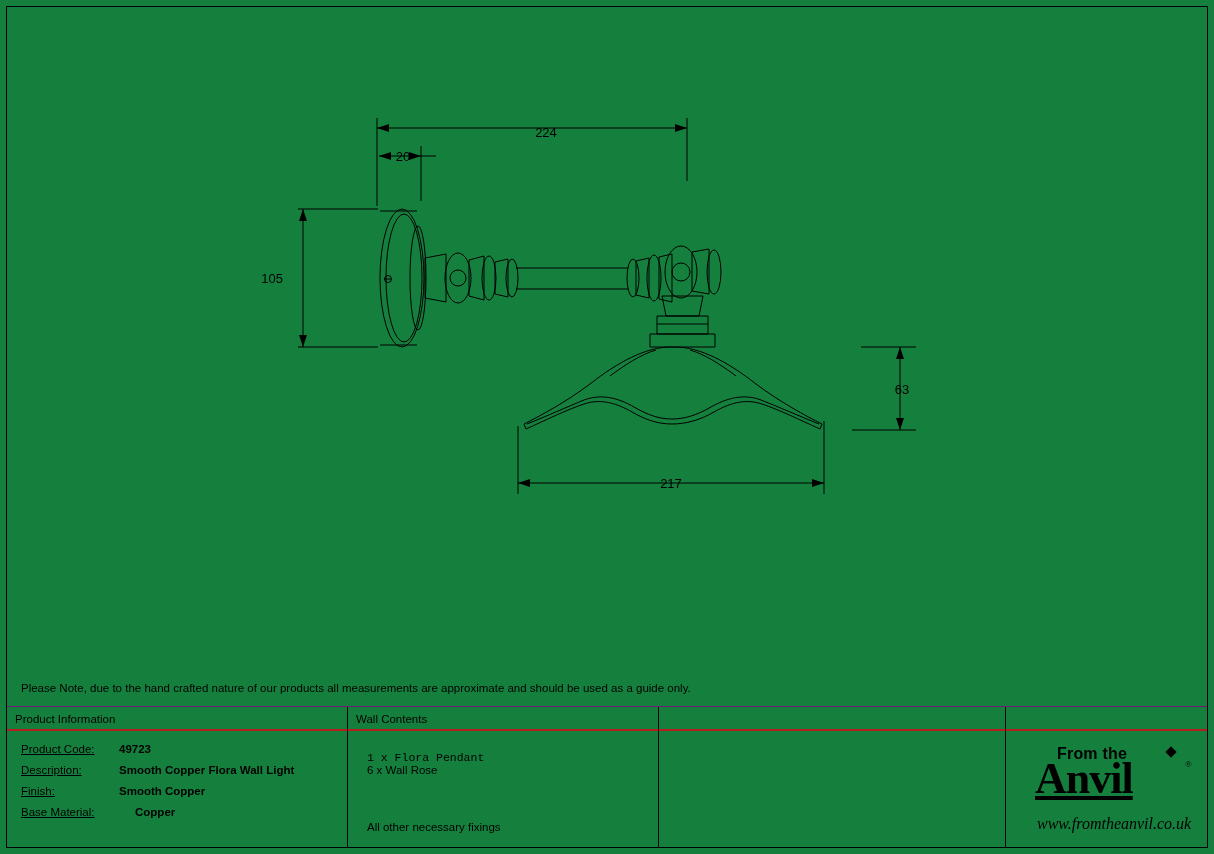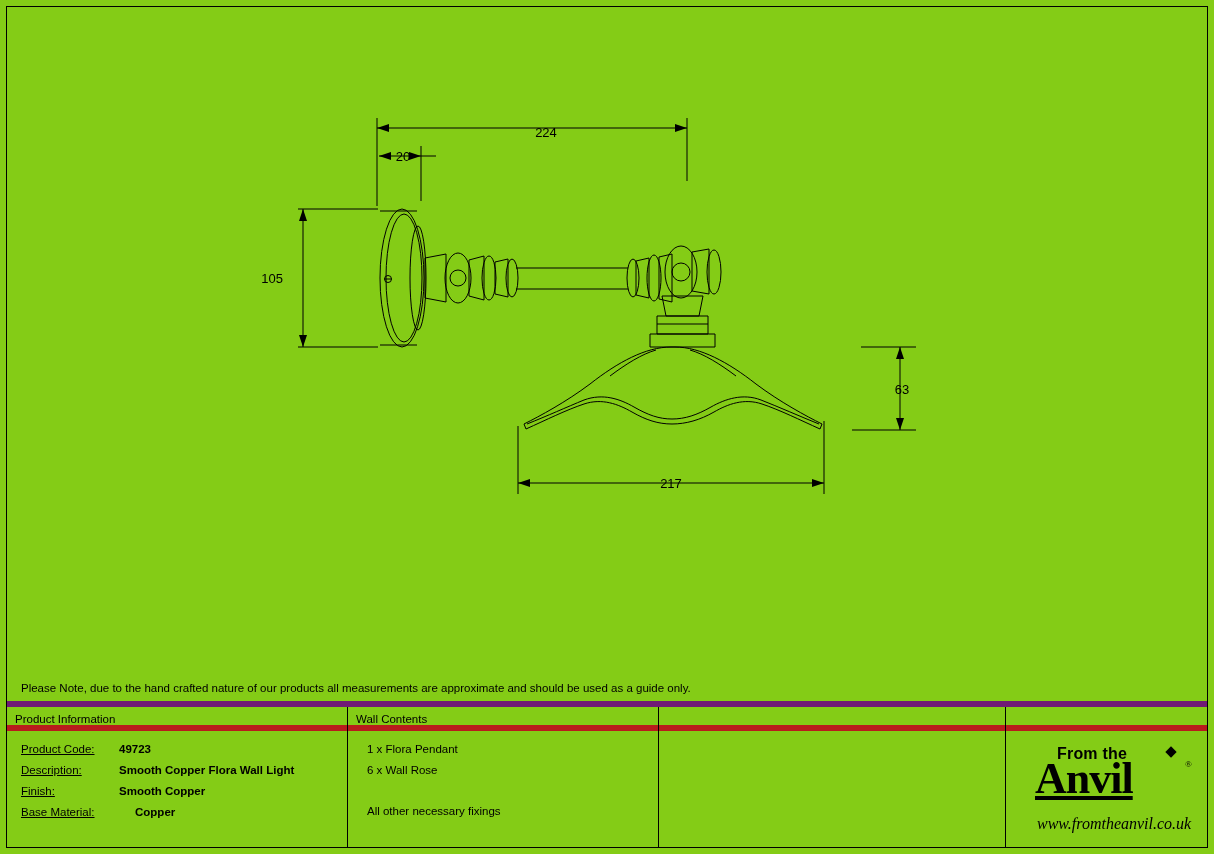--- a/index.html
+++ b/index.html
@@ -7,21 +7,21 @@
     padding: 0;
     background: #ffffff;
   }
   body {
     font-family: "Liberation Sans", sans-serif;
   }
   #sheet {
     position: relative;
     width: 1214px;
     height: 854px;
-    background: #84cc16;
+    background: #15803d;
     box-sizing: border-box;
     overflow: hidden;
   }
   .border-frame {
     position: absolute;
     left: 6px;
     top: 6px;
     width: 1202px;
     height: 842px;
     border: 1px solid #000;
@@ -35,39 +35,39 @@
     width: 1202px;
     height: 666px;
   }
   
   #note-row {
     position: absolute;
     left: 7px;
     top: 672px;
     width: 1200px;
     height: 35px;
-    border-bottom: 6px solid #701a75;
+    border-bottom: 1px solid #701a75;
     box-sizing: border-box;
   }
   #note-text {
     position: absolute;
     left: 14px;
     top: 10px;
     font-size: 11.5px;
     color: #000;
     white-space: nowrap;
   }
   
   #table-header {
     position: absolute;
     left: 7px;
     top: 707px;
     width: 1200px;
     height: 24px;
-    border-bottom: 6px solid #b91c1c;
+    border-bottom: 2px solid #b91c1c;
     box-sizing: border-box;
   }
   .hdr-cell {
     position: absolute;
     top: 0;
     height: 24px;
     font-size: 11.5px;
     color: #000;
     line-height: 24px;
     padding-left: 8px;
@@ -306,24 +306,24 @@
 
     <div class="info-line info-label" style="top:33px;">Description:</div>
     <div class="info-line info-value" style="top:33px;">Smooth Copper Flora Wall Light</div>
 
     <div class="info-line info-label" style="top:54px;">Finish:</div>
     <div class="info-line info-value" style="top:54px;">Smooth Copper</div>
 
     <div class="info-line info-label" style="top:75px;text-align:right;">Base Material:</div>
     <div class="info-line info-value" style="top:75px;margin-left:16px;">Copper</div>
 
-    <div class="pack-line" style="top:12px;">1 x Flora Pendant</div>
+    <div class="pack-line" style="top:20px;font-family:Liberation Mono, monospace;">1 x Flora Pendant</div>
     <div class="pack-line" style="top:33px;">6 x Wall Rose</div>
     <div class="pack-line" style="top:54px;"></div>
-    <div class="pack-line" style="top:74px;">All other necessary fixings</div>
+    <div class="pack-line" style="top:90px;">All other necessary fixings</div>
   </div>
 
   <div id="logo-cell">
     <div class="logo-wrap">
       <div class="logo-from">From the</div>
       <div class="logo-diamond"></div>
       <div class="logo-anvil">Anvil</div>
       <div class="logo-reg">®</div>
       <div class="logo-url">www.fromtheanvil.co.uk</div>
     </div>

